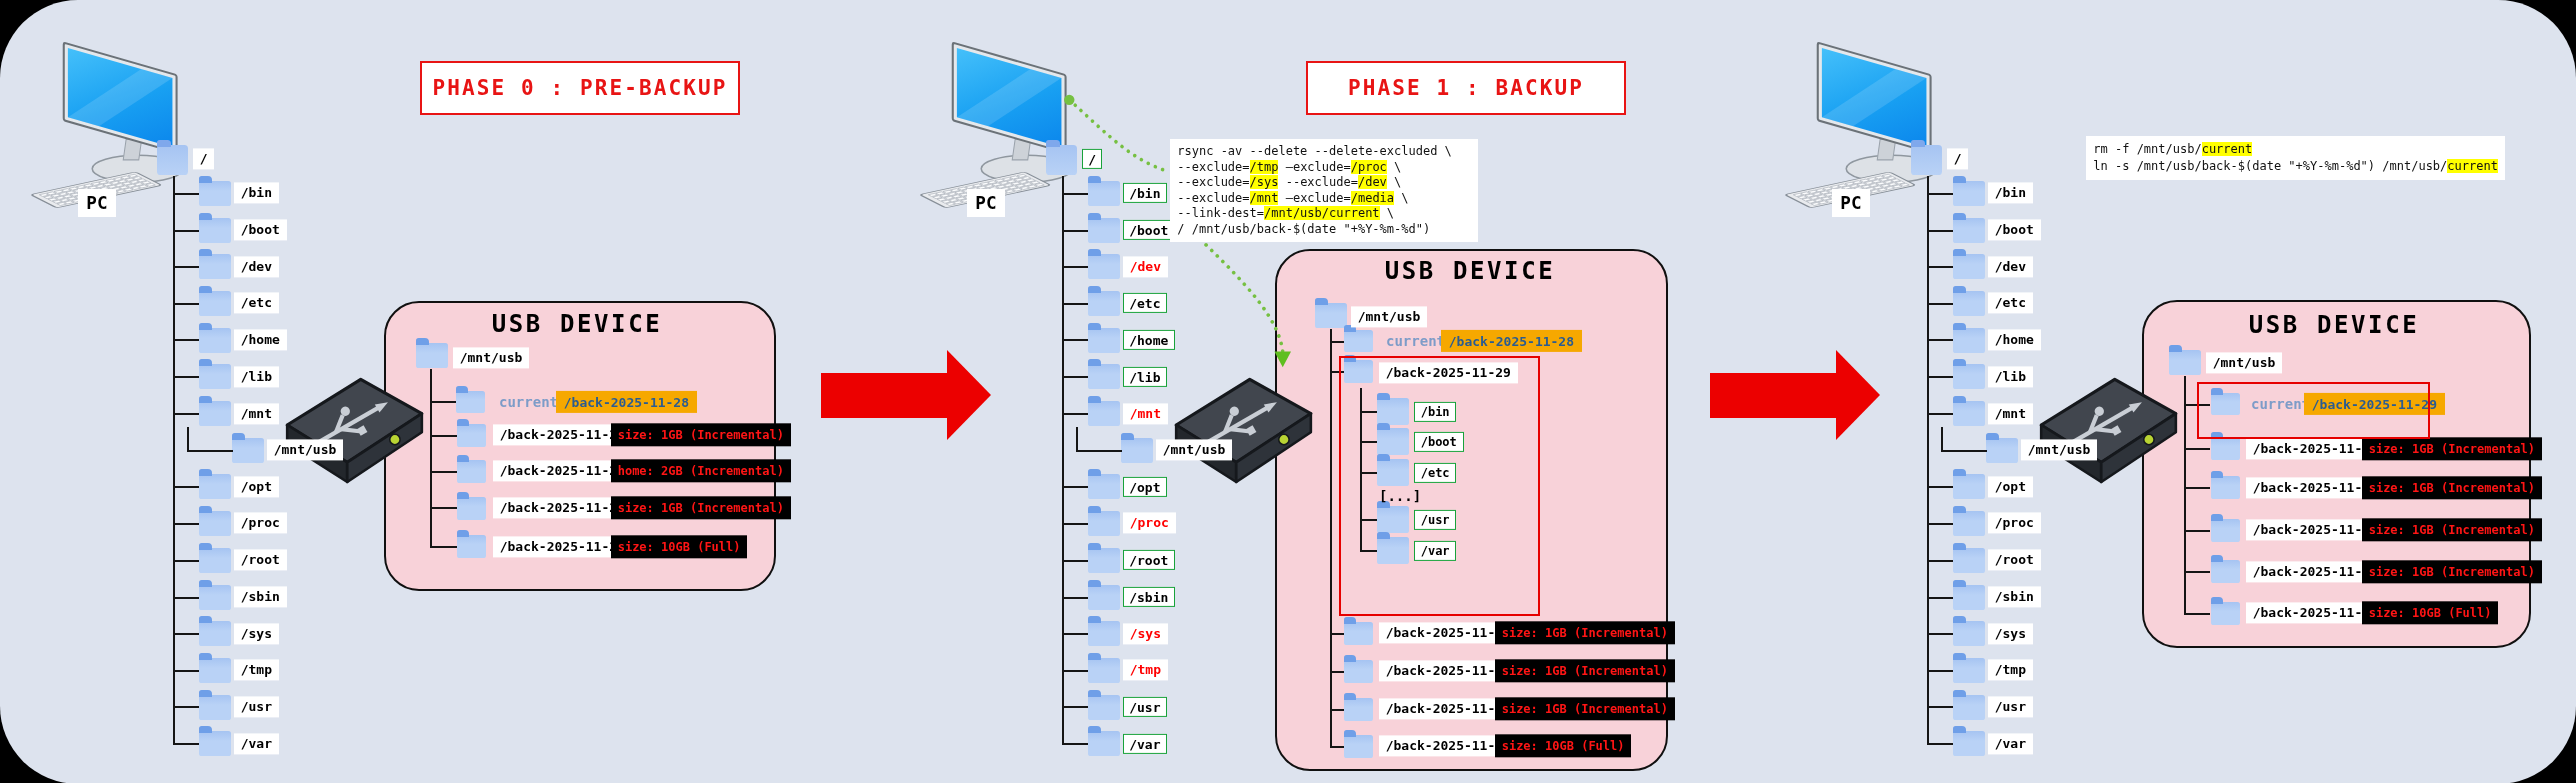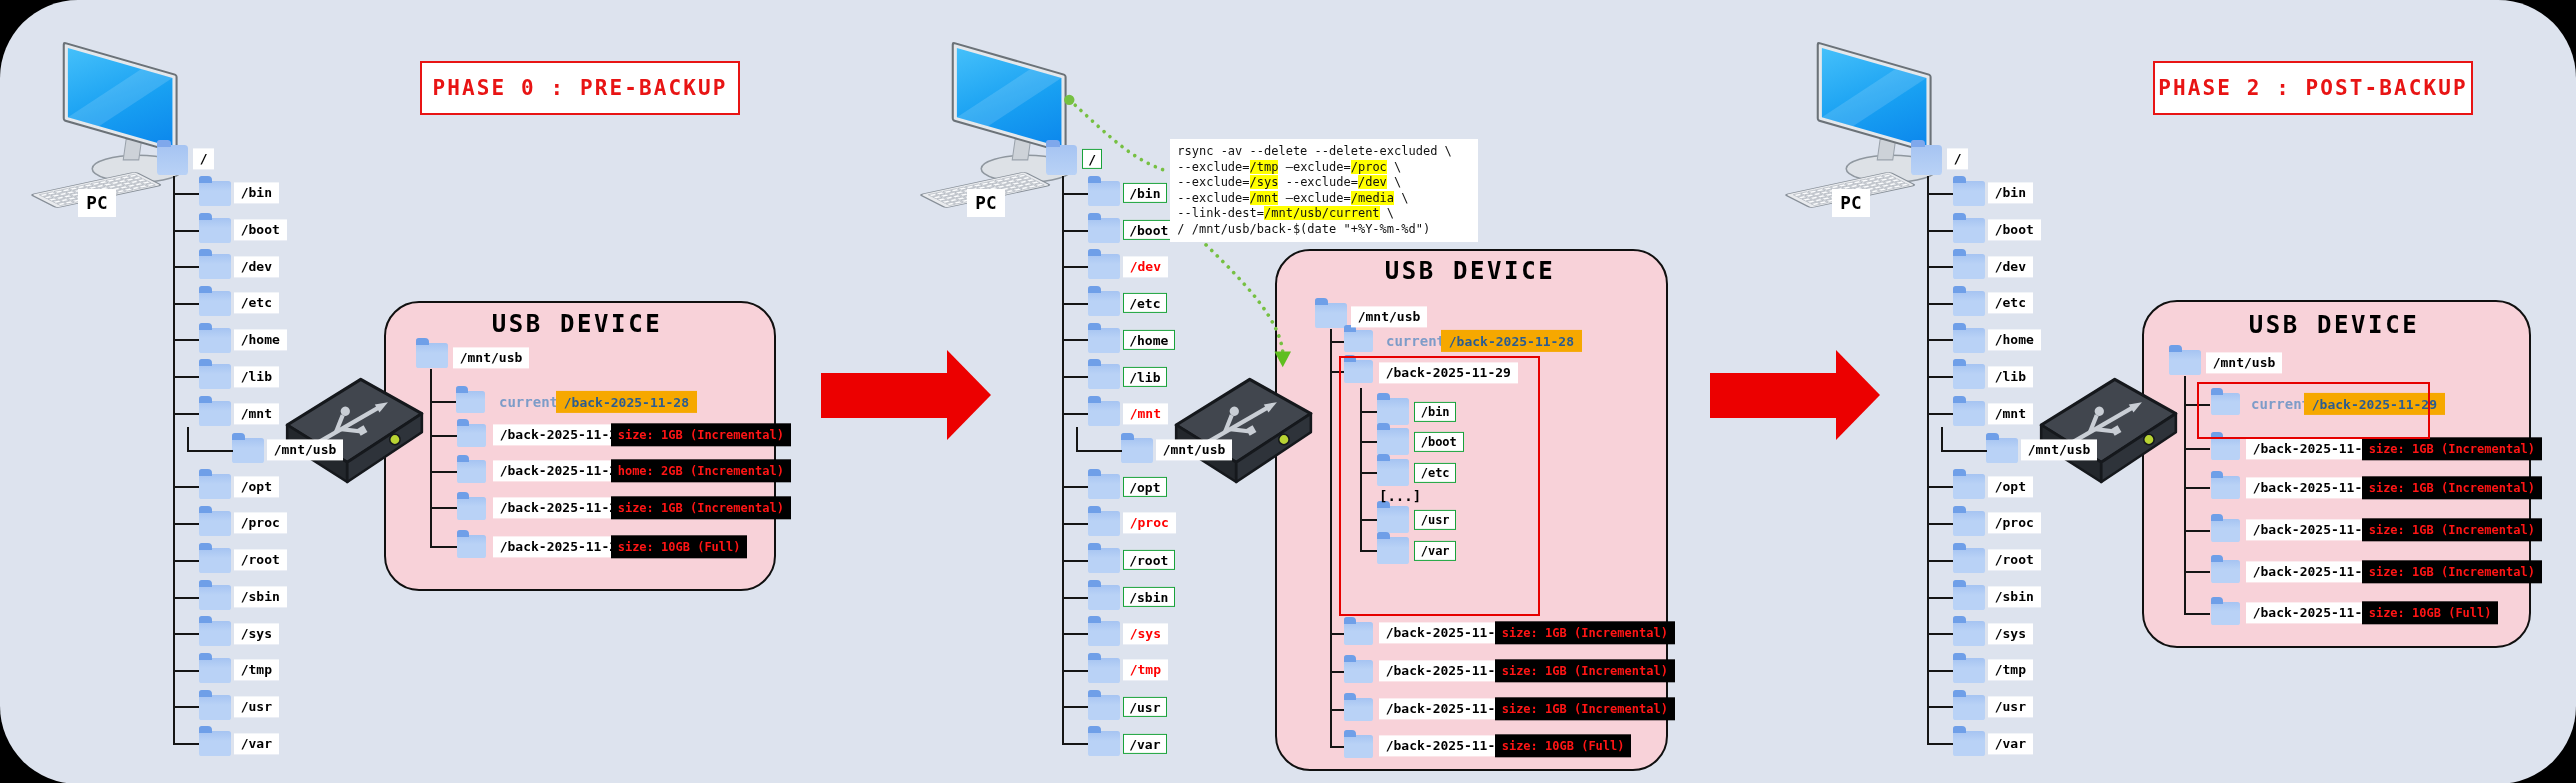--- a/index.html
+++ b/index.html
@@ -237,20 +237,21 @@
       <div class="hl" style="left: 430px; top: 507px; width: 27px;"></div>
       <div class="folder" style="left: 457px; top: 497px; width: 29px; height: 23px;"></div>
       <div class="flabel" style="left: 493px; top: 508px;">/back-2025-11-26</div>
       <div class="badge" style="left: 611px; top: 508px;">size: 1GB (Incremental)</div>
       <div class="hl" style="left: 430px; top: 546px; width: 27px;"></div>
       <div class="folder" style="left: 457px; top: 535px; width: 29px; height: 23px;"></div>
       <div class="flabel" style="left: 493px; top: 547px;">/back-2025-11-25</div>
       <div class="badge" style="left: 611px; top: 547px;">size: 10GB (Full)</div>
     </div>
   <div class="phase" id="phase-1" style="left:889px">
+      <div class="ptitle" style="left: 417px; top: 61px;">PHASE 1 : BACKUP</div>
       <svg class="pcsvg" style="left:21px;top:15.5px" width="218" height="207" viewBox="0 0 420 400">
     <defs>
           <linearGradient id="scr1" x1="0" y1="0" x2="1" y2="1">
       <stop offset="0" stop-color="#45c0fa"></stop>
             <stop offset="0.55" stop-color="#18a0f2"></stop>
             <stop offset="1" stop-color="#0b86ec"></stop>
     </linearGradient>
         </defs>
     <g>
       <ellipse cx="225" cy="295" rx="88" ry="26" fill="#dde1e6" stroke="#8f979f" stroke-width="3"></ellipse>
@@ -445,21 +446,20 @@
       <div class="hl" style="left: 441px; top: 709px; width: 14px;"></div>
       <div class="folder" style="left: 455px; top: 698px; width: 29px; height: 23px;"></div>
       <div class="flabel" style="left: 490px; top: 709px;">/back-2025-11-26</div>
       <div class="badge" style="left: 606px; top: 709px;">size: 1GB (Incremental)</div>
       <div class="hl" style="left: 441px; top: 746px; width: 14px;"></div>
       <div class="folder" style="left: 455px; top: 735px; width: 29px; height: 23px;"></div>
       <div class="flabel" style="left: 490px; top: 746px;">/back-2025-11-25</div>
       <div class="badge" style="left: 606px; top: 746px;">size: 10GB (Full)</div>
     </div>
   <div class="phase" id="phase-2" style="left:1754px">
-      <div class="ptitle" style="left: 399px; top: 61px;">PHASE 2 : POST-BACKUP</div>
       <svg class="pcsvg" style="left:21px;top:15.5px" width="218" height="207" viewBox="0 0 420 400">
     <defs>
           <linearGradient id="scr2" x1="0" y1="0" x2="1" y2="1">
       <stop offset="0" stop-color="#45c0fa"></stop>
             <stop offset="0.55" stop-color="#18a0f2"></stop>
             <stop offset="1" stop-color="#0b86ec"></stop>
     </linearGradient>
         </defs>
     <g>
       <ellipse cx="225" cy="295" rx="88" ry="26" fill="#dde1e6" stroke="#8f979f" stroke-width="3"></ellipse>
@@ -599,20 +599,21 @@
     <g transform="rotate(-30 130 95)" stroke="#c9ced5" stroke-width="8" fill="none">
       <path d="M 58 95 H 196"></path>
       <path d="M 100 95 L 128 73"></path>
       <path d="M 112 95 L 140 116"></path>
       <polygon points="192,86 216,95 192,104" fill="#c9ced5" stroke="none"></polygon>
       <circle cx="136" cy="69" r="9" fill="#c9ced5" stroke="none"></circle>
       <rect x="138" y="110" width="15" height="15" fill="#c9ced5" stroke="none"></rect>
     </g>
     <circle cx="218" cy="124" r="10" fill="#b9d433" stroke="#15181c" stroke-width="3"></circle>
   </svg>
+      <div class="cmd" style="left: 332px; top: 136px; line-height: 17px;"><div class="cmdline"><span class="seg">rm -f /mnt/usb/</span><span class="hl-y">current</span></div><div class="cmdline"><span class="seg">ln -s /mnt/usb/back-$(date "+%Y-%m-%d") /mnt/usb/</span><span class="hl-y">current</span></div></div>
       <div class="usbbox" style="left: 388px; top: 300px; width: 385px; height: 344px;"></div>
       <div class="usbtitle" style="left: 580px; top: 311px;">USB DEVICE</div>
       <div class="folder" style="left: 415px; top: 350px; width: 32px; height: 25px;"></div>
       <div class="flabel" style="left: 452px; top: 363px;">/mnt/usb</div>
       <div class="vl" style="left: 430px; top: 376px; height: 237px;"></div>
       <div class="hl" style="left: 430px; top: 404px; width: 26.4px;"></div>
       <div class="folder" style="left: 457px; top: 393px; width: 29px; height: 22px;"></div>
       <div class="curtext" style="left: 497px; top: 404px;"><span>current</span><span style="margin-left: 7.3px; display: inline-block;">→</span></div>
       <div class="curtarget" style="left: 550px; top: 404px;">/back-2025-11-29</div>
       <div class="redbox" style="left: 443px; top: 382px; width: 229px; height: 53px;"></div>

